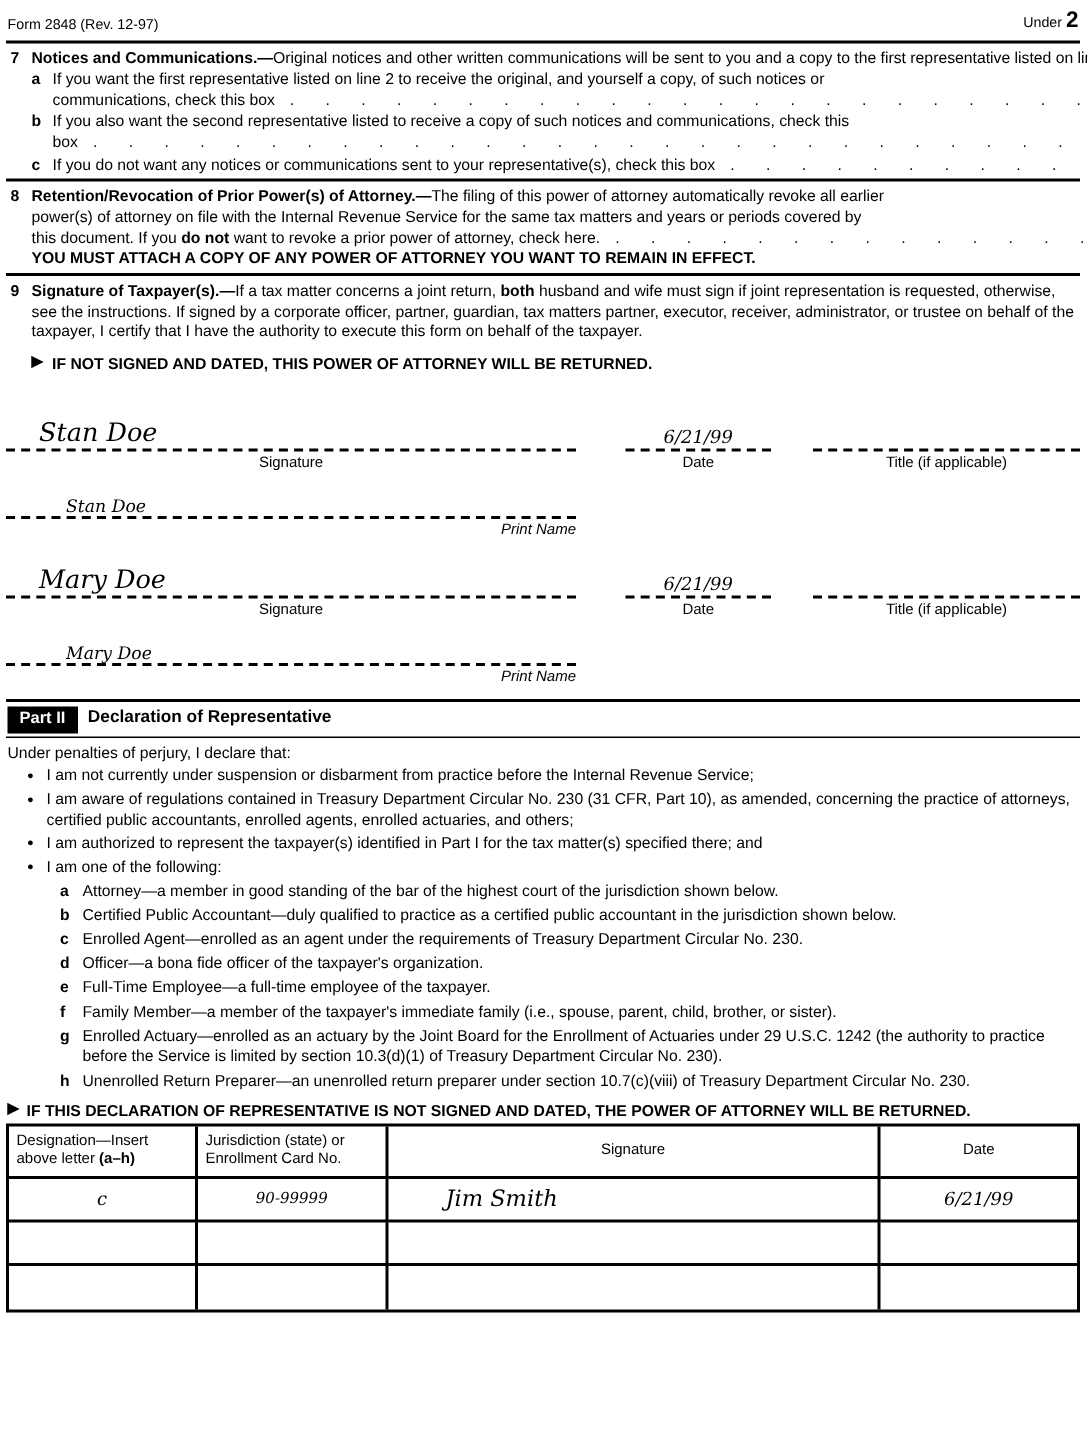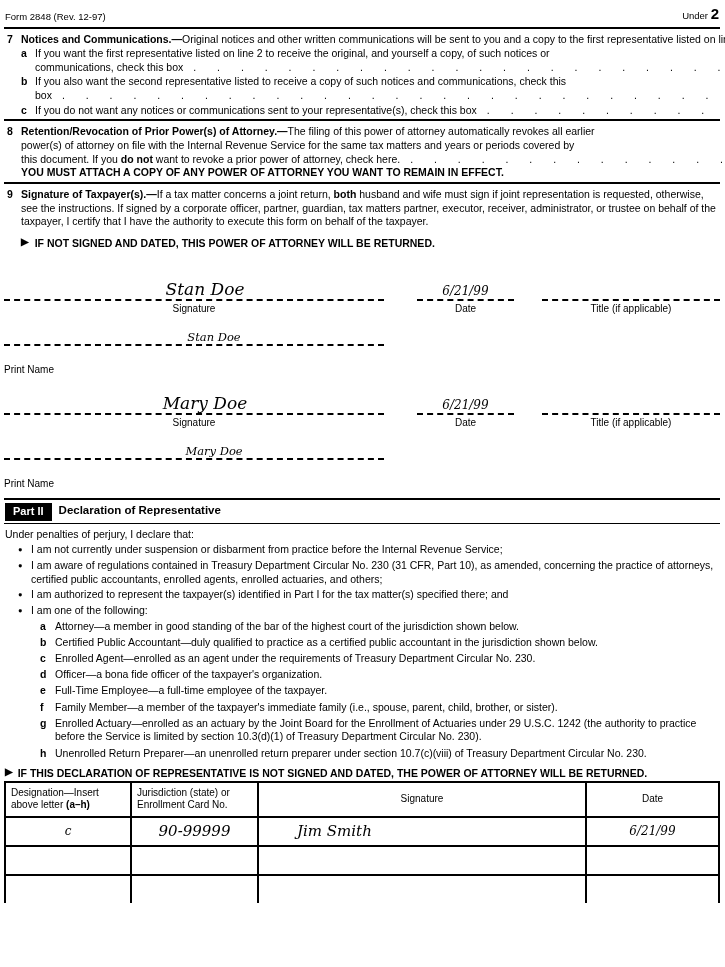--- a/index.html
+++ b/index.html
@@ -29,30 +29,30 @@
   .warn9 { display:flex; font-weight:bold; margin:8px 0 0 17px; }
   .warn9 .arrow { margin-right:6px; }
   
   .sigblock { margin-top:30px; }
   .sigrow { display:flex; align-items:flex-end; }
   .c1 { width:380px; flex:none; }
   .s1 { width:33px; flex:none; }
   .c2 { width:97px; flex:none; text-align:center; }
   .s2 { width:28px; flex:none; }
   .c3 { flex:1; }
-  .fieldline { border-bottom:2px dashed #000;text-align:center; }
+  .fieldline { border-bottom:2px dashed #000; }
   .hw { font-family:"DejaVu Serif", serif; font-style:italic; }
   .sig-val { font-size:17px; line-height:1.1; padding-left:22px; min-height:19px; }
   .date-val { font-size:12px; line-height:1.15; min-height:14px; }
   .title-val { min-height:14px; }
   .lblrow { display:flex; font-size:10px; margin-top:1px; }
   .lbl { text-align:center; }
   .printrow { width:380px; margin-top:16px; }
   .print-val { font-size:11.5px; line-height:1.15; padding-left:40px; min-height:14px; }
-  .print-lbl { text-align:left; font-size:10px; margin-top:17px; }
+  .print-lbl { text-align:right; font-size:10px; margin-top:1px;font-style:italic; }
   
   .p2hdr { display:flex; align-items:flex-start; margin:3px 0 2px 1px; }
   .p2tab { background:#000; color:#fff; font-weight:bold; font-size:11px; padding:1px 8px 2px 8px; }
   .p2title { font-weight:bold; font-size:11.5px; margin-left:7px; }
   .intro { margin-top:4px; padding-left:1px; }
   .bullet { display:flex; margin:2px 0 0 14px; }
   .bdot { flex:none; width:13px; }
   .bdot::before { content:"●"; font-size:7.5px; position:relative; top:-1px; }
   .btext { flex:1; }
   .dlist { margin-left:36px; }
@@ -63,21 +63,21 @@
   .bwarn .arrow { margin-right:5px; flex:none; }
   
   .tbl { display:grid; grid-template-columns:126px 127px 328px 1fr; border:2.4px solid #000; }
   .th { font-size:10px; padding:4px 5px; border-bottom:2px solid #000; line-height:1.25; }
   .th.ctr { text-align:center; display:flex; align-items:center; justify-content:center; }
   .cell-r { border-right:2px solid #000; }
   .td { height:29px; display:flex; align-items:center; justify-content:center; border-bottom:2px solid #000; }
   .td.lastrow { border-bottom:0; }
   .td-sig { justify-content:flex-start; padding-left:38px; }
   .v-des { font-size:12px; }
-  .v-jur { font-size:15px; }
+  .v-jur { font-size:10px; }
   .v-sig { font-size:15px; }
   .v-date { font-size:12px; }
 </style>
 </head>
 <body>
 
 <div class="page">
 
   <div class="hdr">
     <span>Form 2848 (Rev. 12-97)</span>
@@ -127,21 +127,21 @@
           </div>
         </div>
       </div>
     </div>
   </div>
   <div class="rule"></div>
 
   <div class="sec">
     <div class="num">8</div>
     <div class="bodycol">
-      <div><b>Retention/Revocation of Prior Power(s) of Attorney.—</b><span>The filing of this power of attorney automatically revokes all earlier</span></div>
+      <div><b>Retention/Revocation of Prior Power(s) of Attorney.—</b><span>The filing of this power of attorney automatically revoke all earlier</span></div>
       <div>power(s) of attorney on file with the Internal Revenue Service for the same tax matters and years or periods covered by</div>
       <div class="dotline">
         <span><span>this document. If you </span><b>do not</b><span> want to revoke a prior power of attorney, check here.</span></span>
         <span class="leader">. . . . . . . . . . . . . . . . . . . . . . . . . . . . . . . . . . . . . . . . . . . . . . . . . . . . . . . . . . . .</span>
 
       </div>
       <div class="b">YOU MUST ATTACH A COPY OF ANY POWER OF ATTORNEY YOU WANT TO REMAIN IN EFFECT.</div>
     </div>
   </div>
   <div class="rule"></div>

